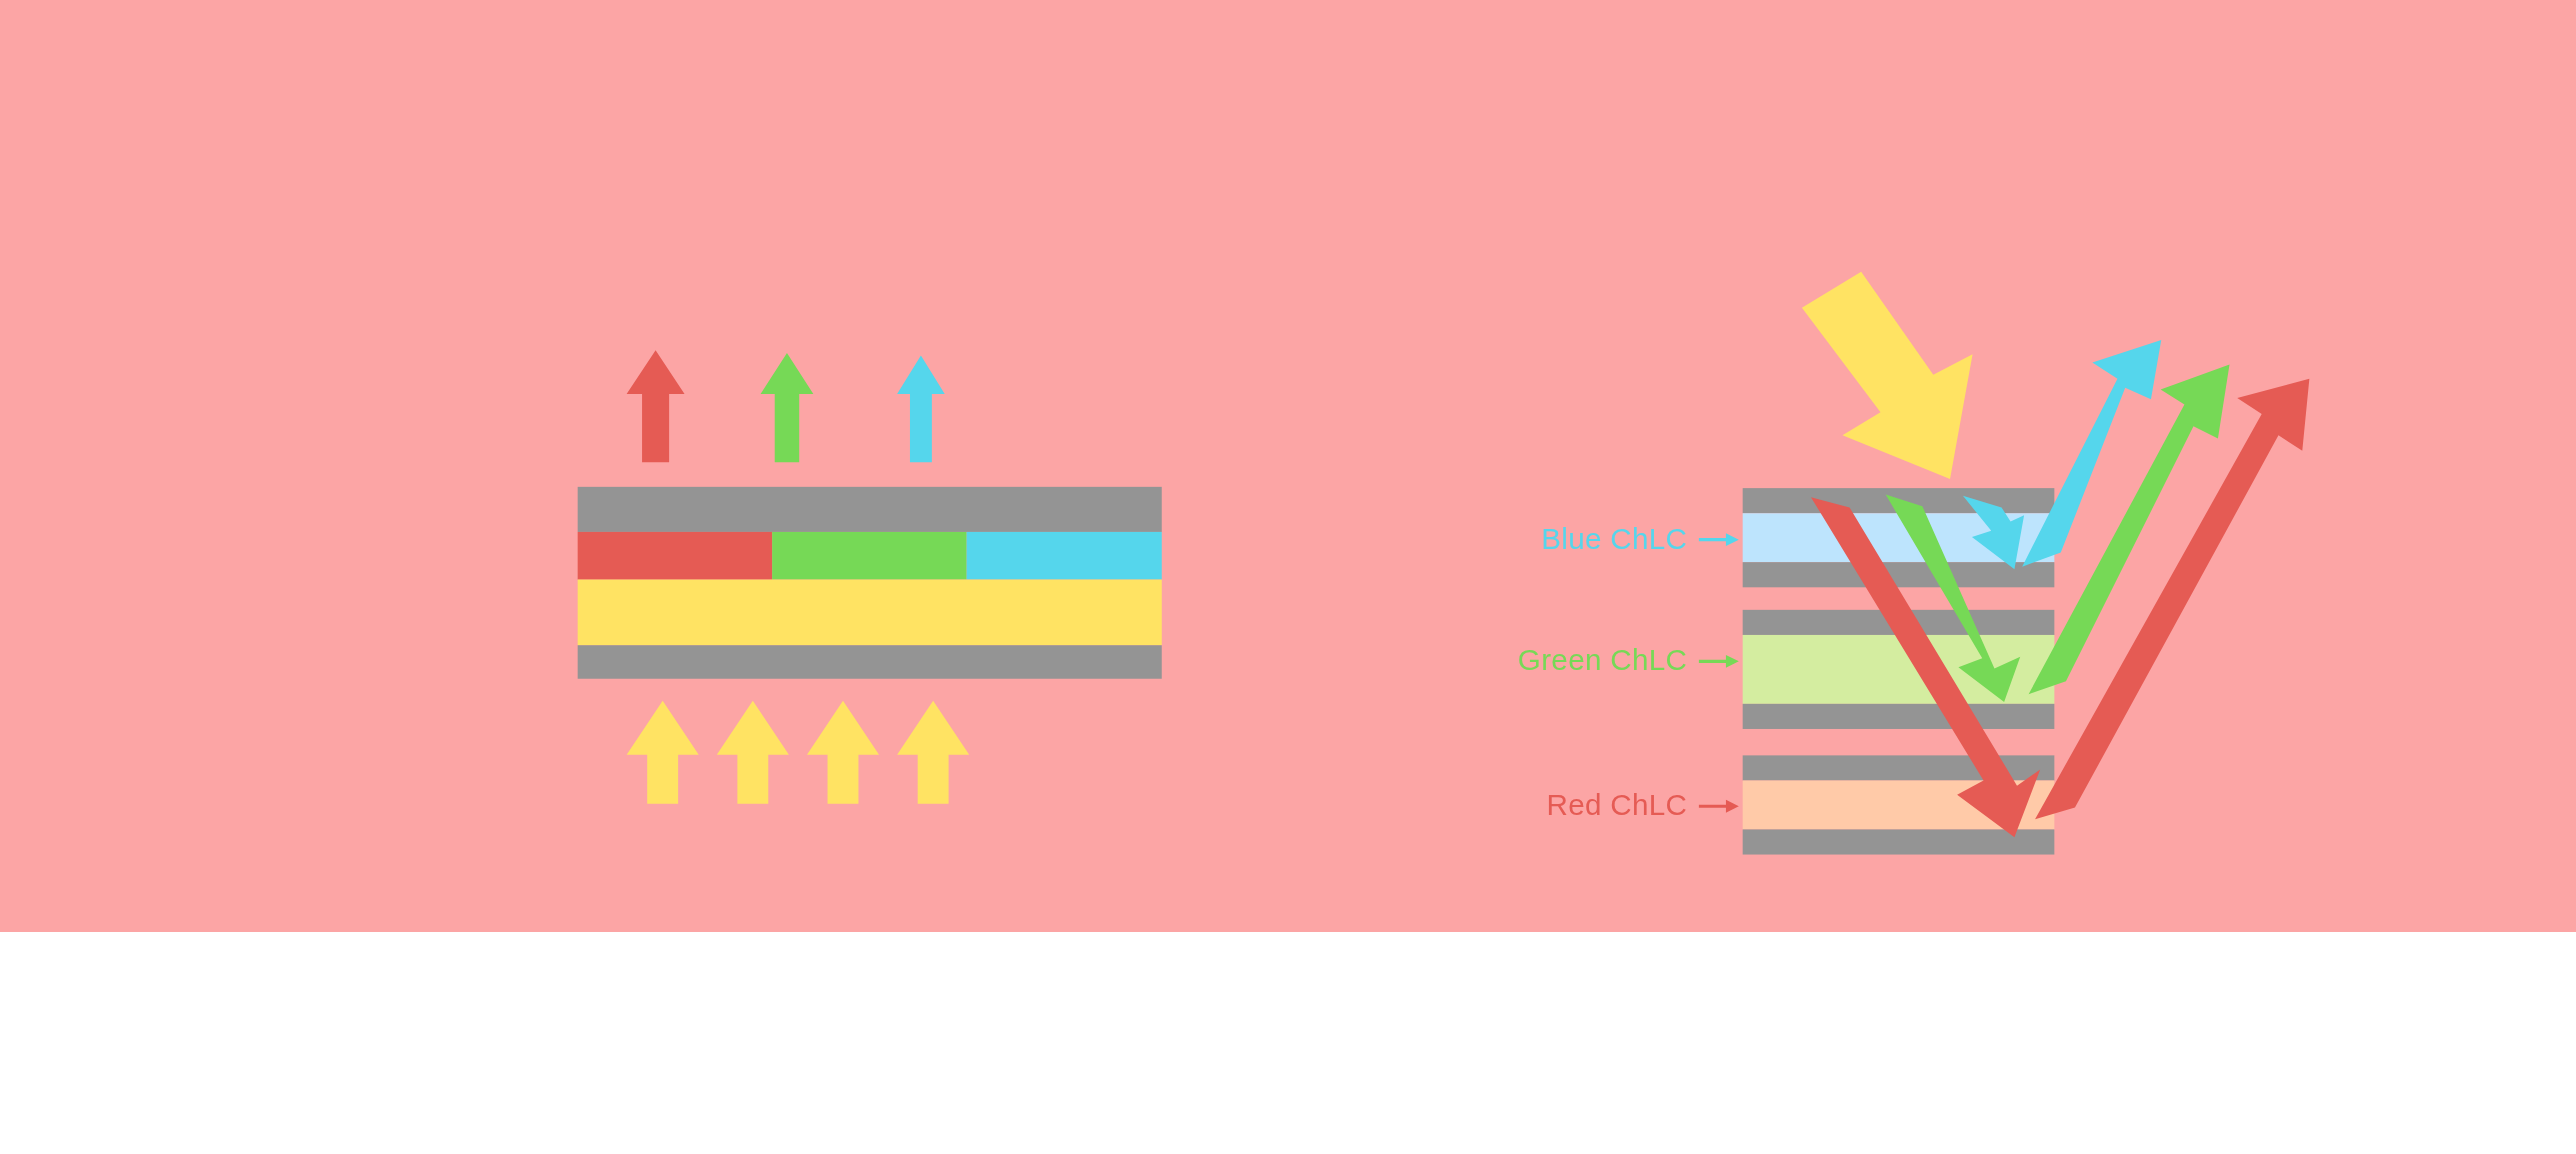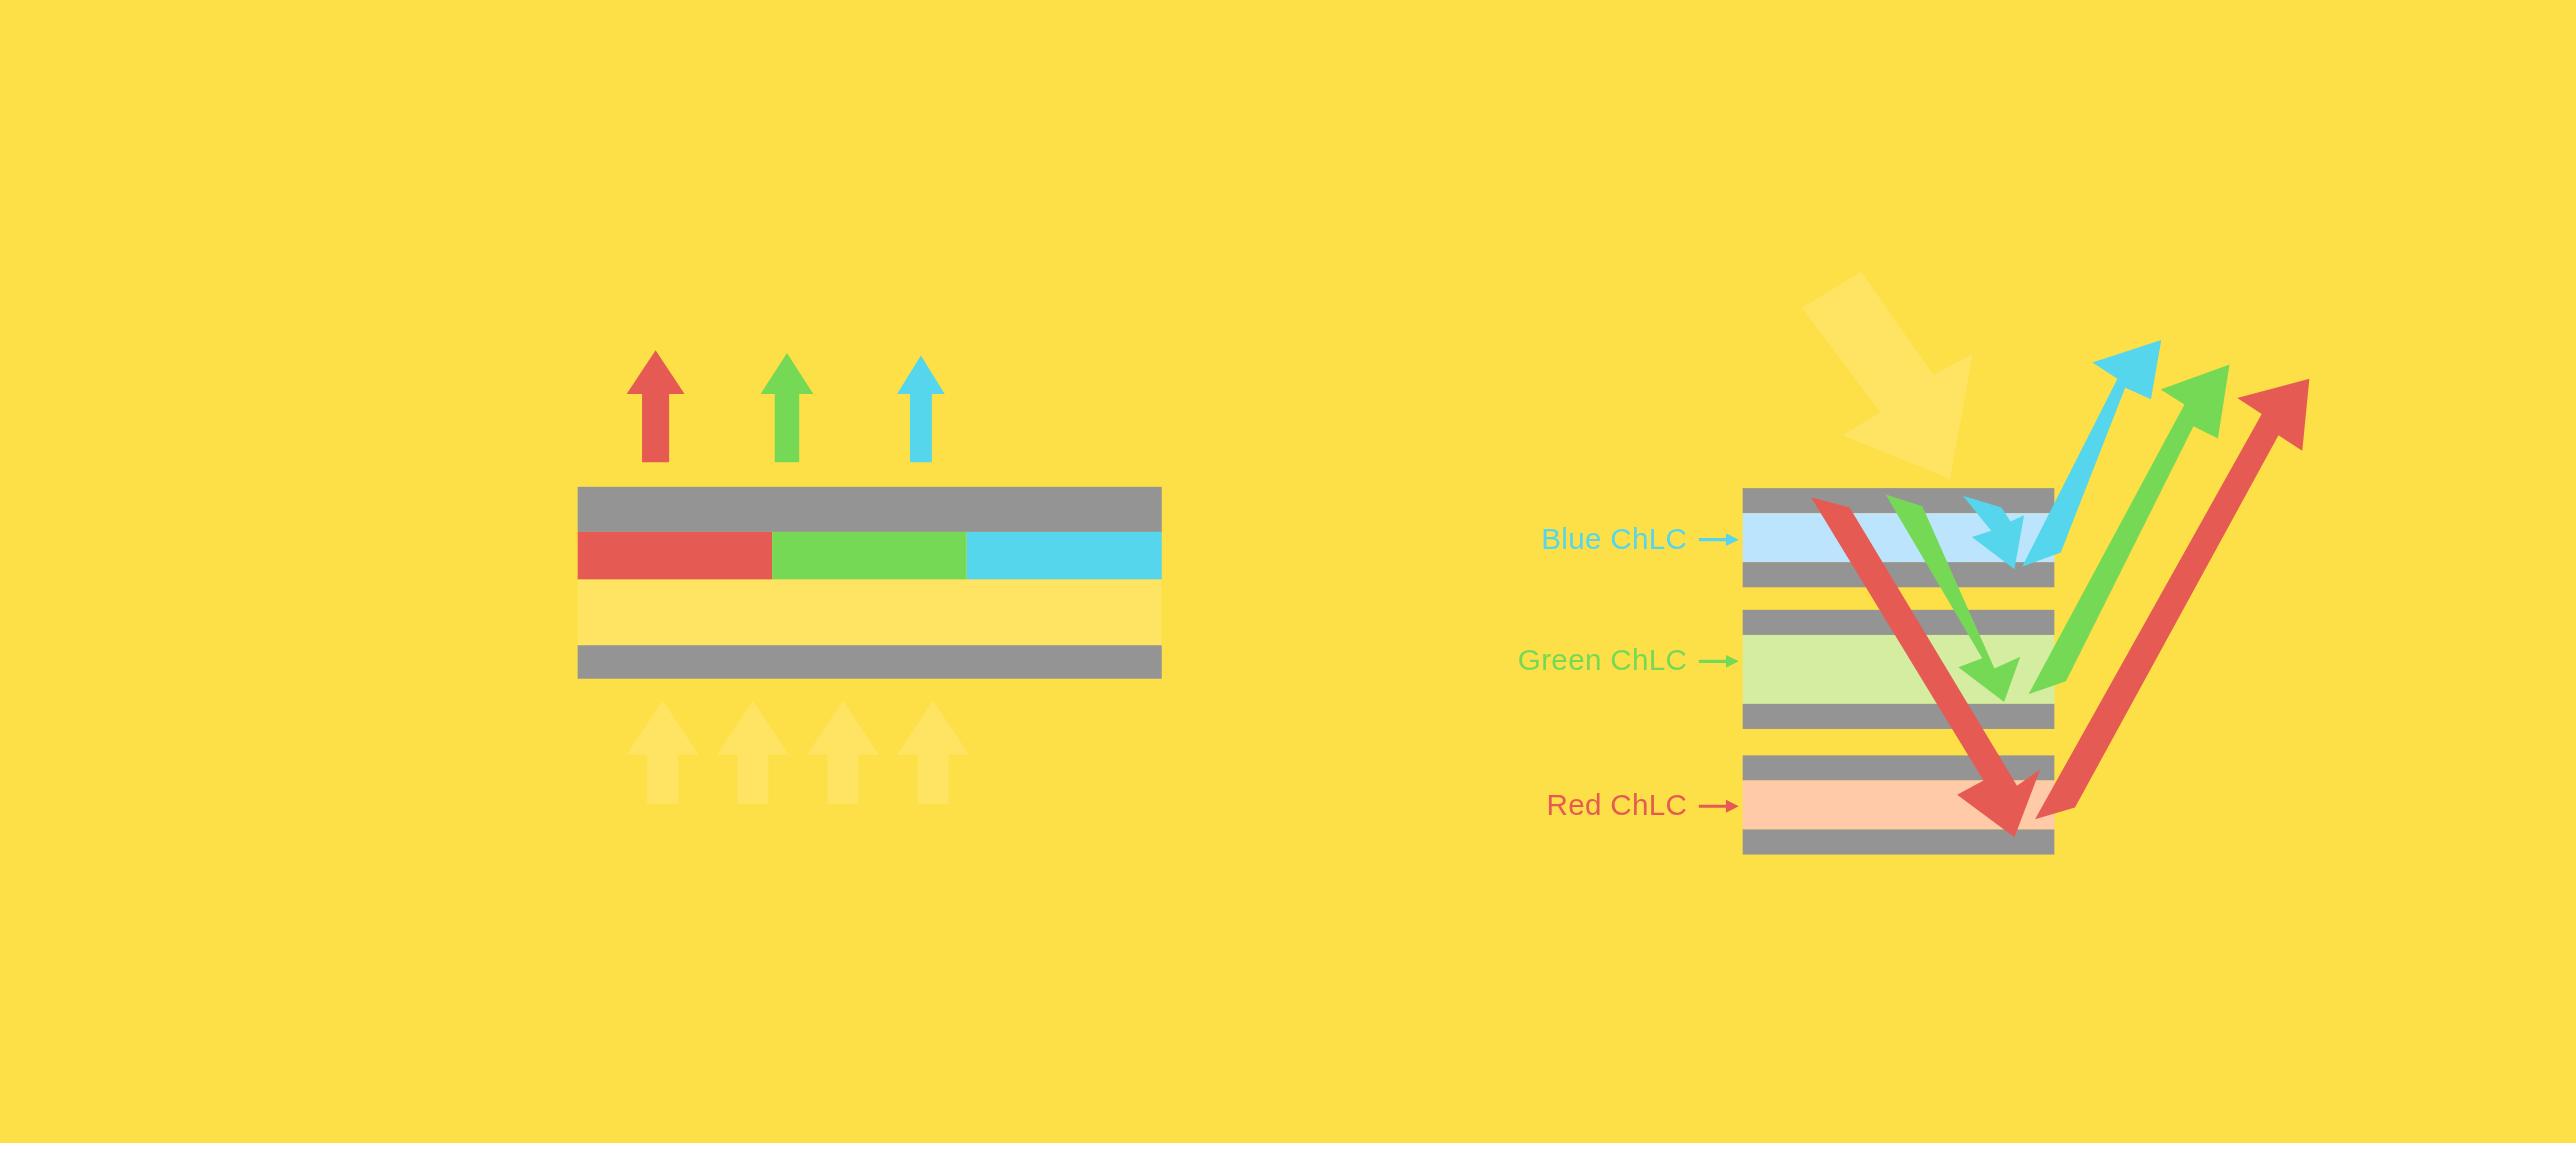--- a/index.html
+++ b/index.html
@@ -7,22 +7,22 @@
     margin: 0;
     padding: 0;
     background: #ffffff;
   }
   body {
     font-family: "Liberation Sans", sans-serif;
   }
   #canvas {
     position: relative;
     width: 2576px;
-    height: 1143px;
-    background: #fde047;
+    height: 932px;
+    background: #fca5a5;
     overflow: hidden;
   }
   .panel {
     position: absolute;
   }
   svg.fig {
     display: block;
   }
   .lbl {
     font-family: "Liberation Sans", sans-serif;

